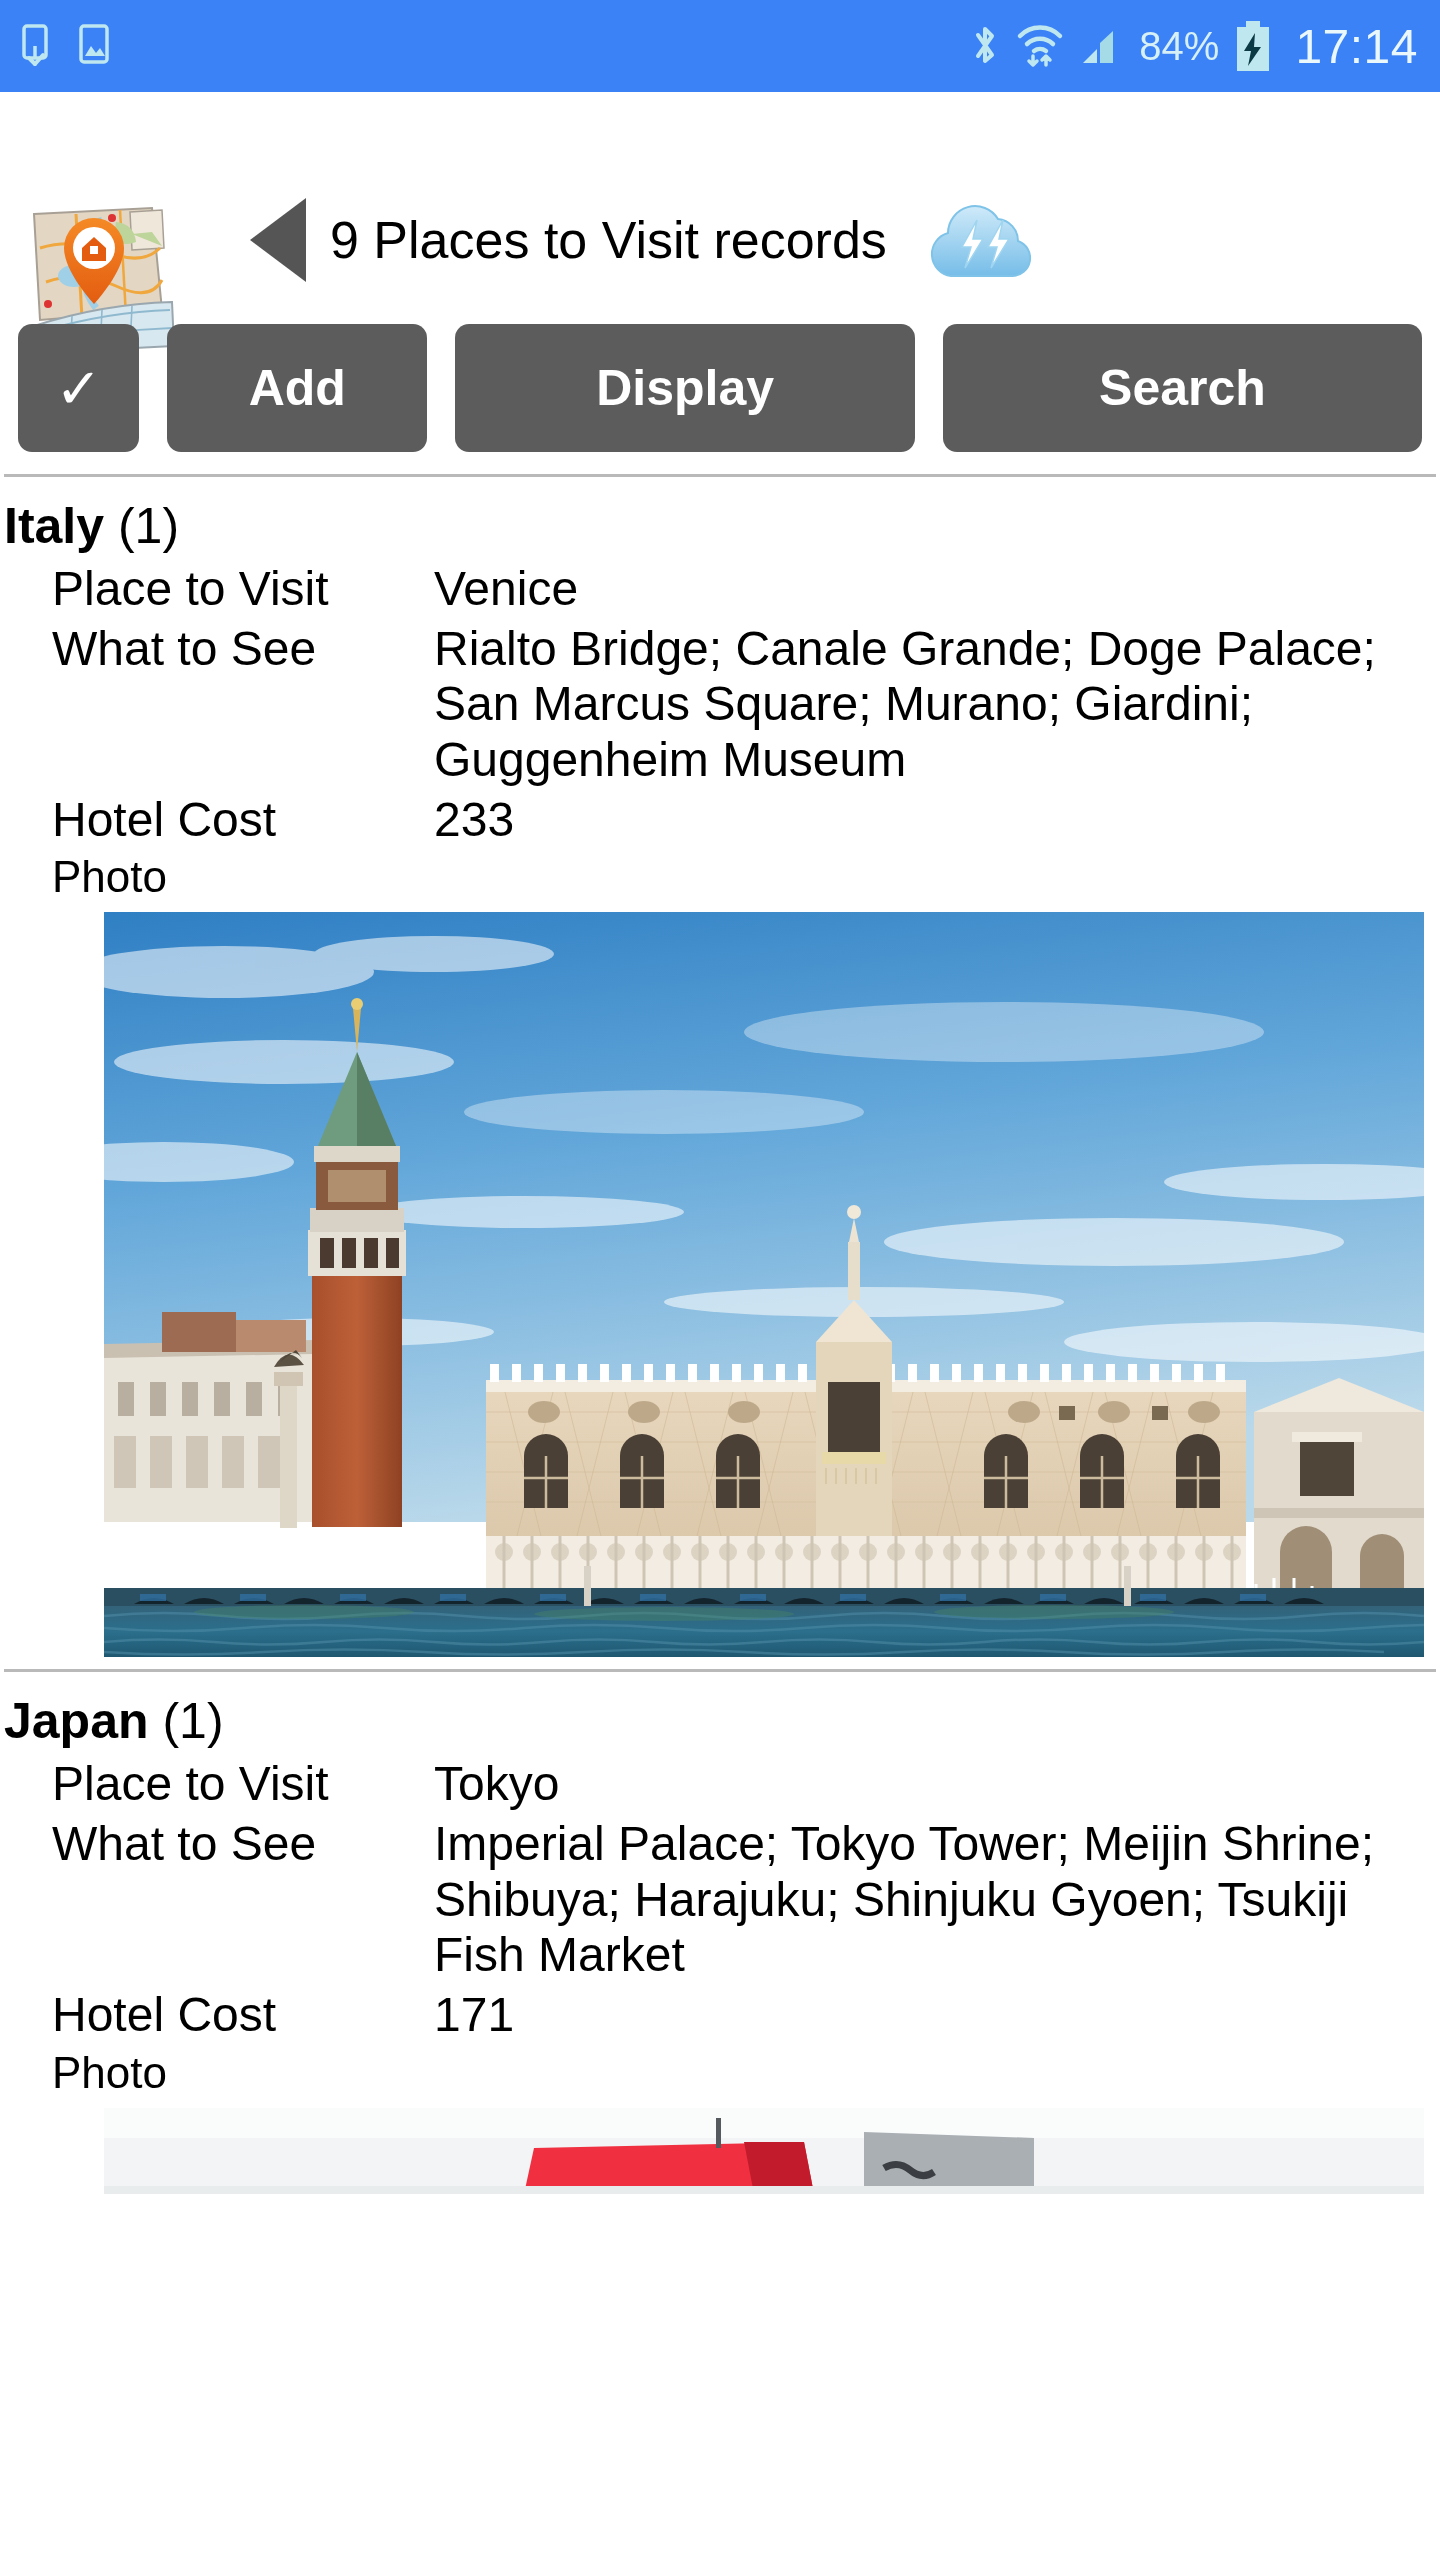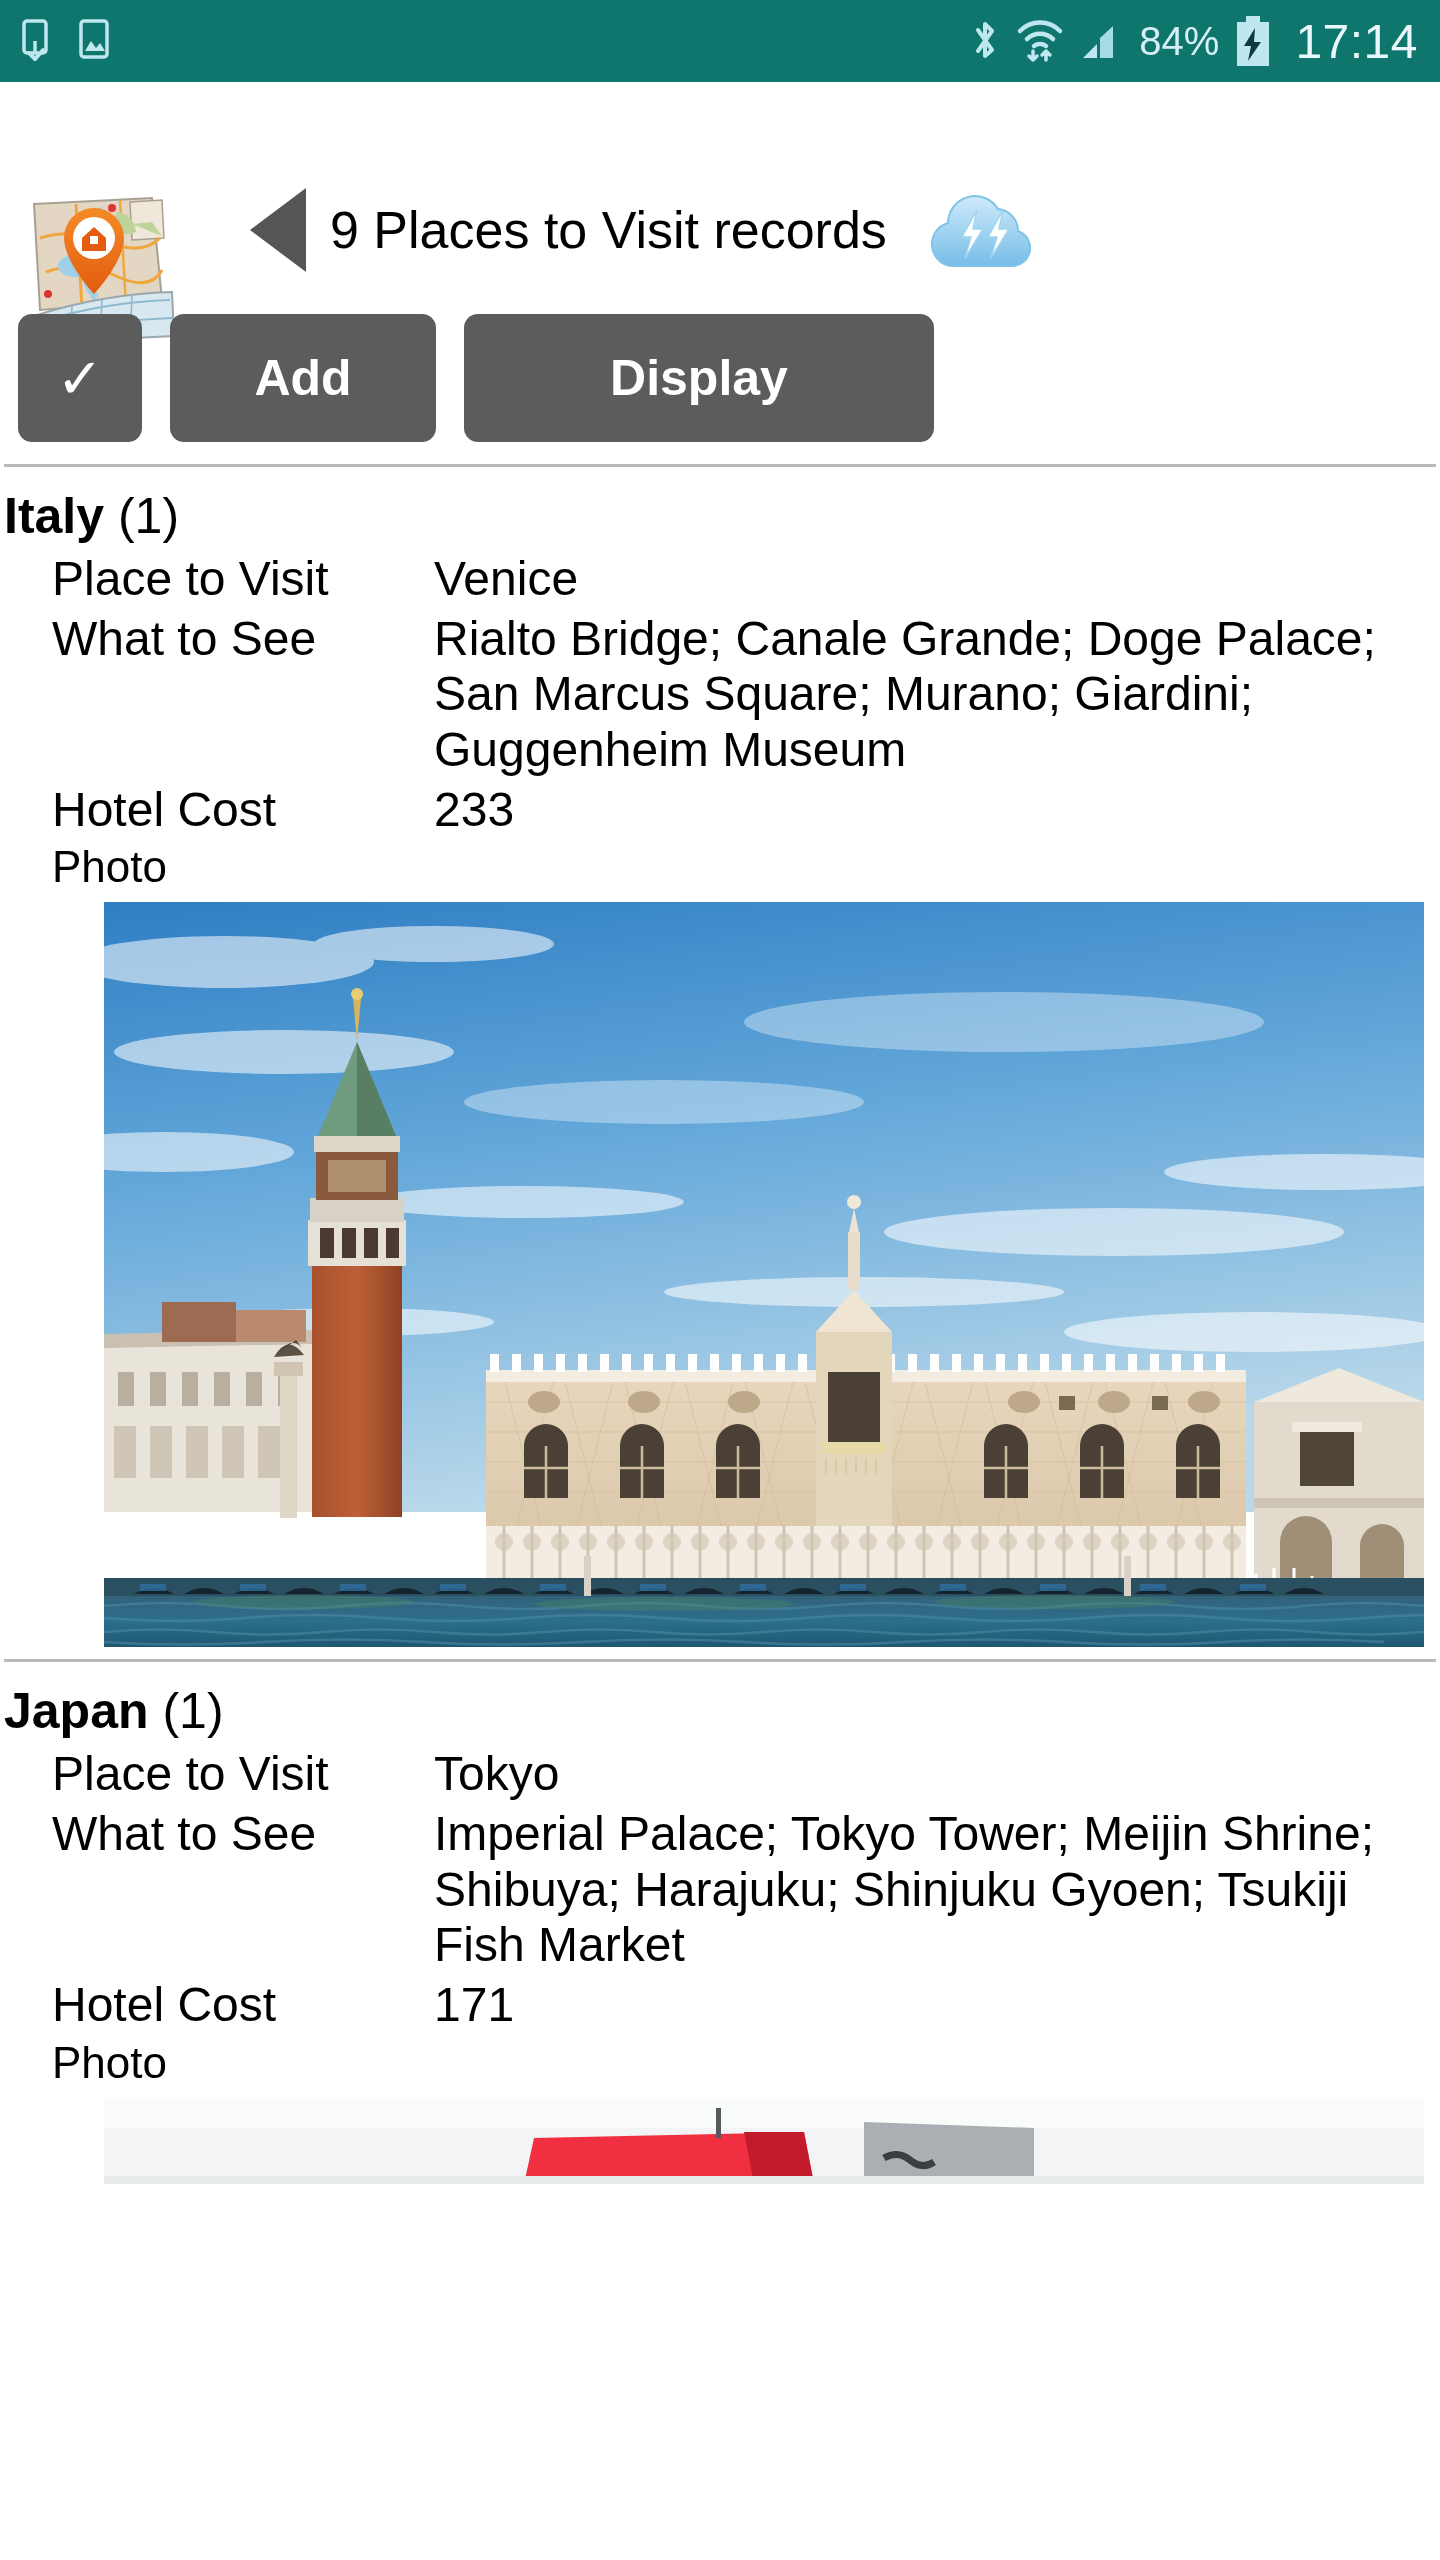--- a/index.html
+++ b/index.html
@@ -7,22 +7,22 @@
     width: 1440px;
     height: 2560px;
     background: #ffffff;
     font-family: "Liberation Sans", sans-serif;
     overflow: hidden;
   }
 
   
   .status-bar {
     position: relative;
-    height: 82px;
-    background: #0f766e;
+    height: 92px;
+    background: #3b82f6;
     display: flex;
     align-items: center;
     padding: 6px 22px;
   }
   .status-left { display: flex; align-items: center; gap: 22px; }
   .status-right {
     margin-left: auto;
     display: flex;
     align-items: center;
     gap: 14px;
@@ -283,20 +283,21 @@
       <span>Places List</span>
       <span class="caret-down"></span>
     </div>
   </div>
 </div>
 
 <div class="toolbar">
   <button class="tb-btn tb-check">✓</button>
   <button class="tb-btn tb-add">Add</button>
   <button class="tb-btn tb-display">Display</button>
+  <button class="tb-btn tb-search">Search</button>
 </div>
 <div class="divider"></div>
 
 <div class="group">
   <div class="group-header">
     <span class="gname">Italy</span>
     <span class="gcount">(1)</span>
   </div>
 
   <div class="field-row">

